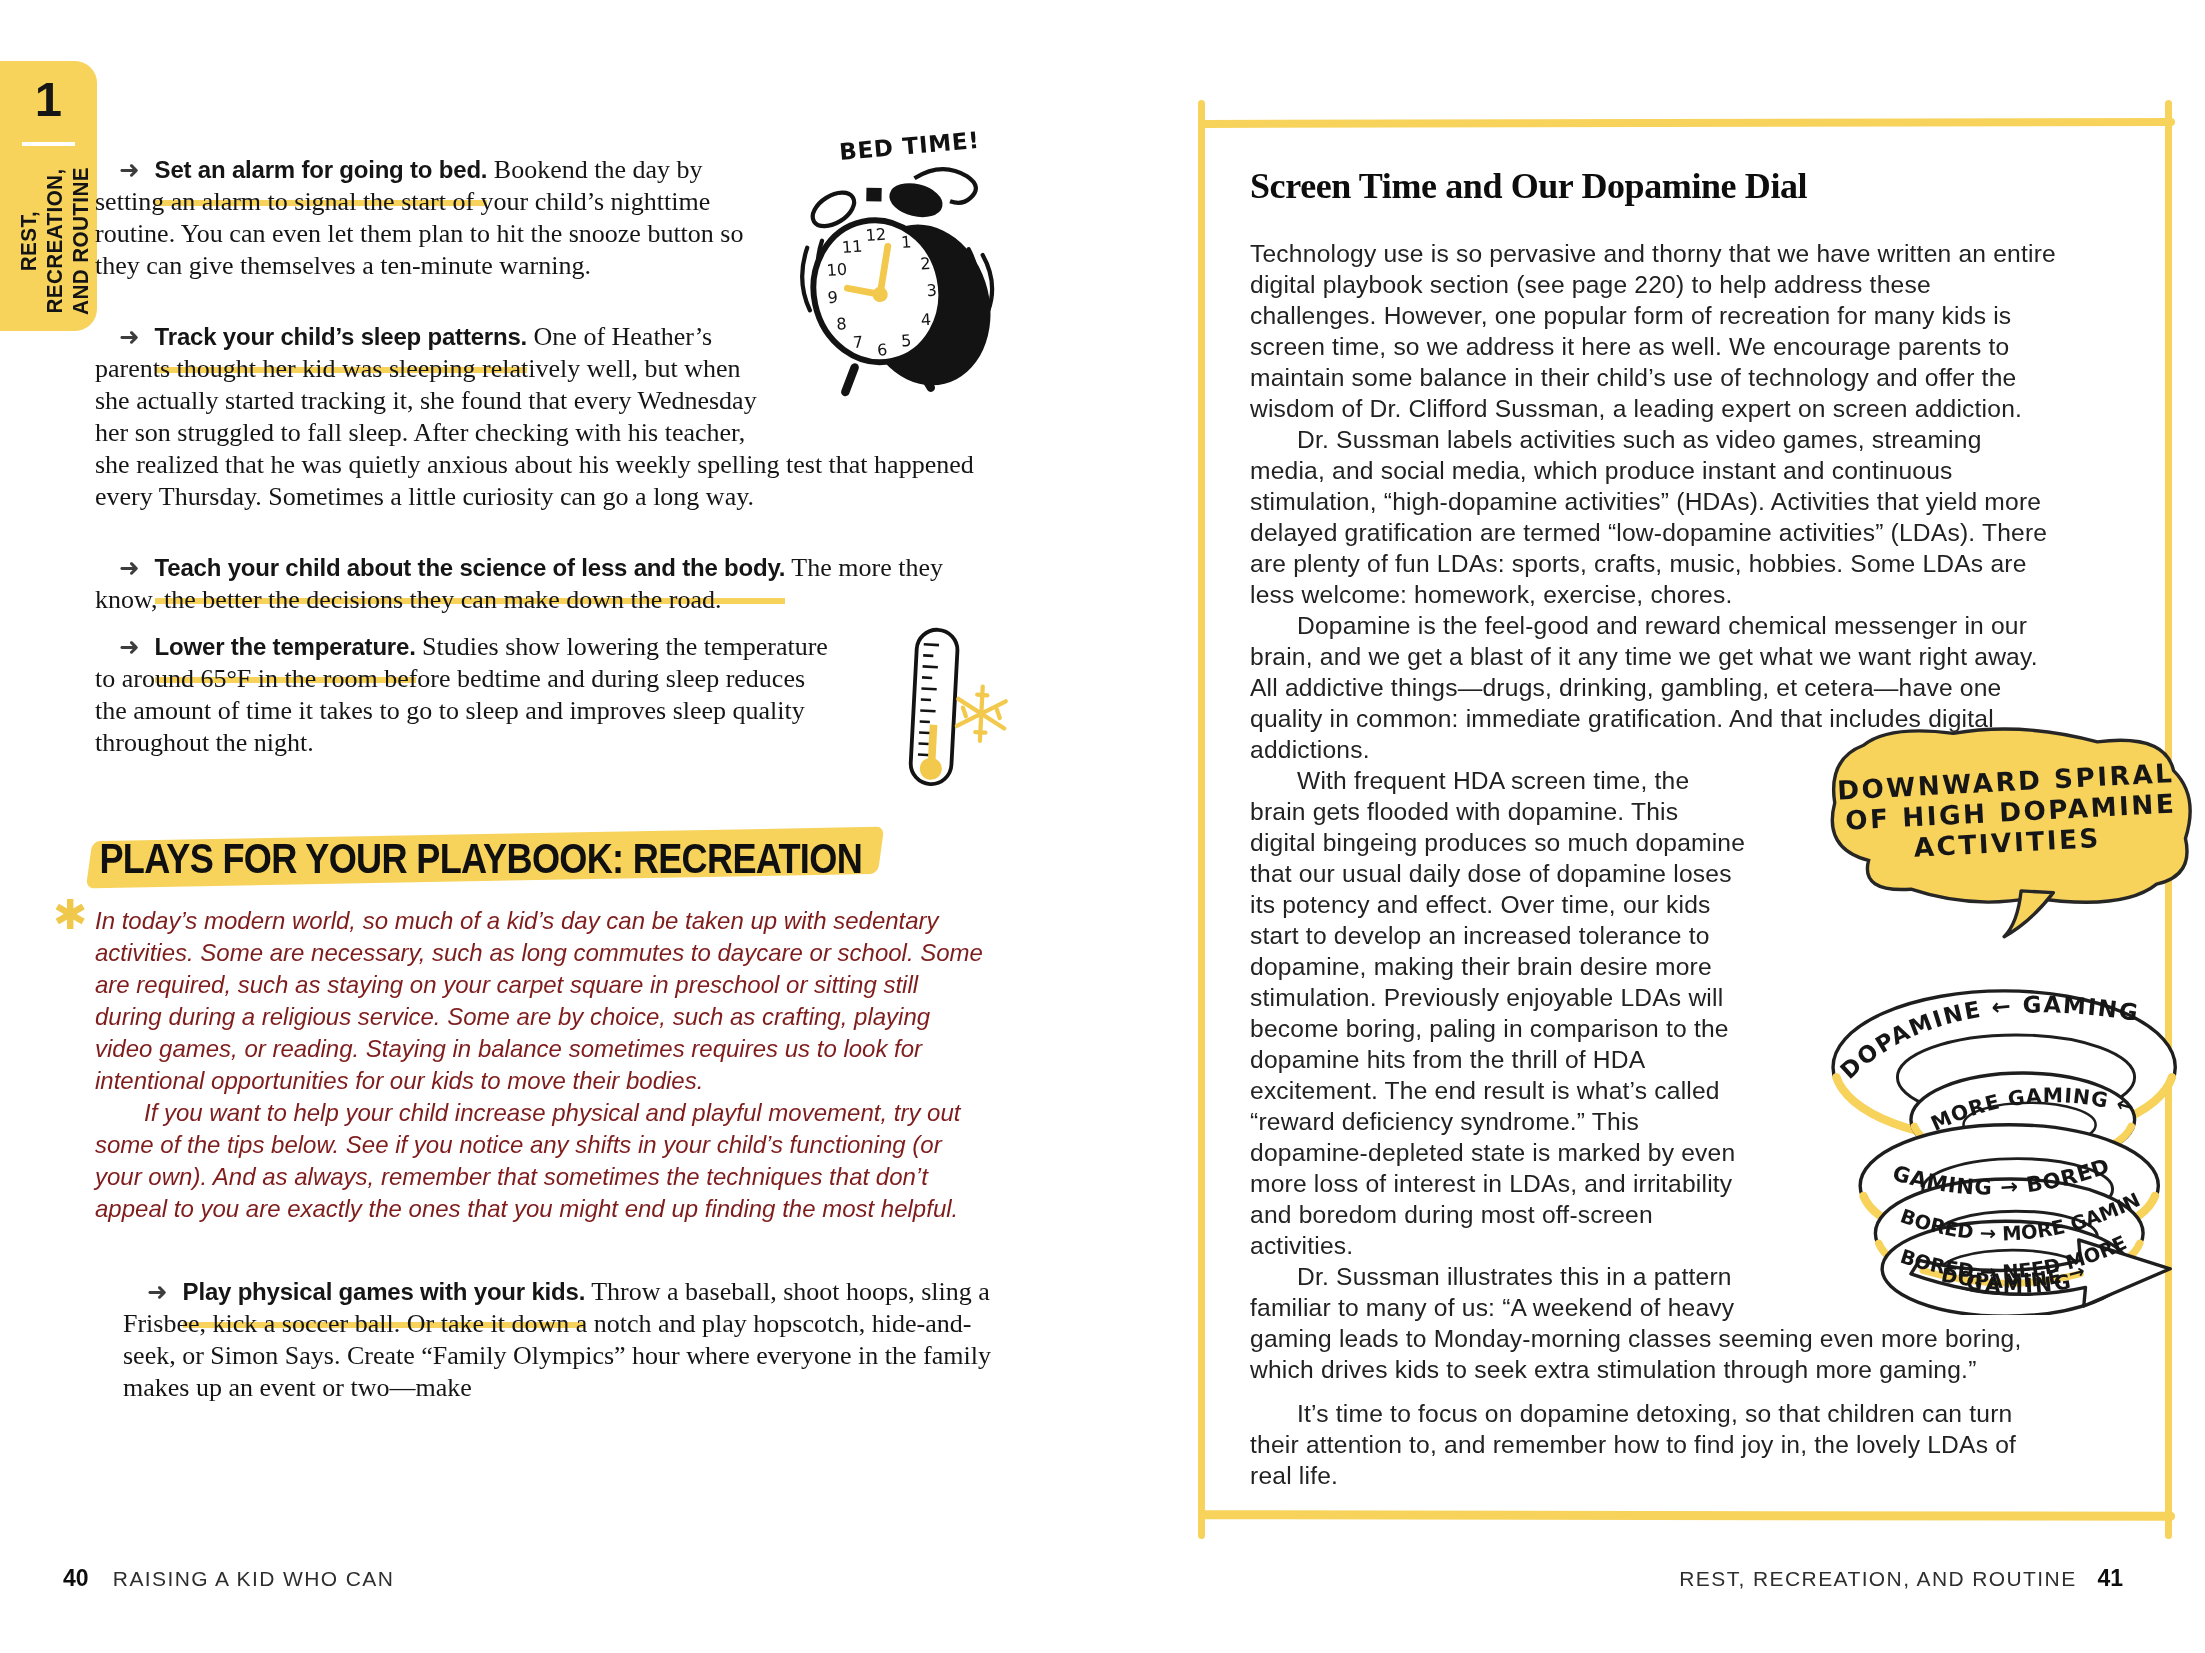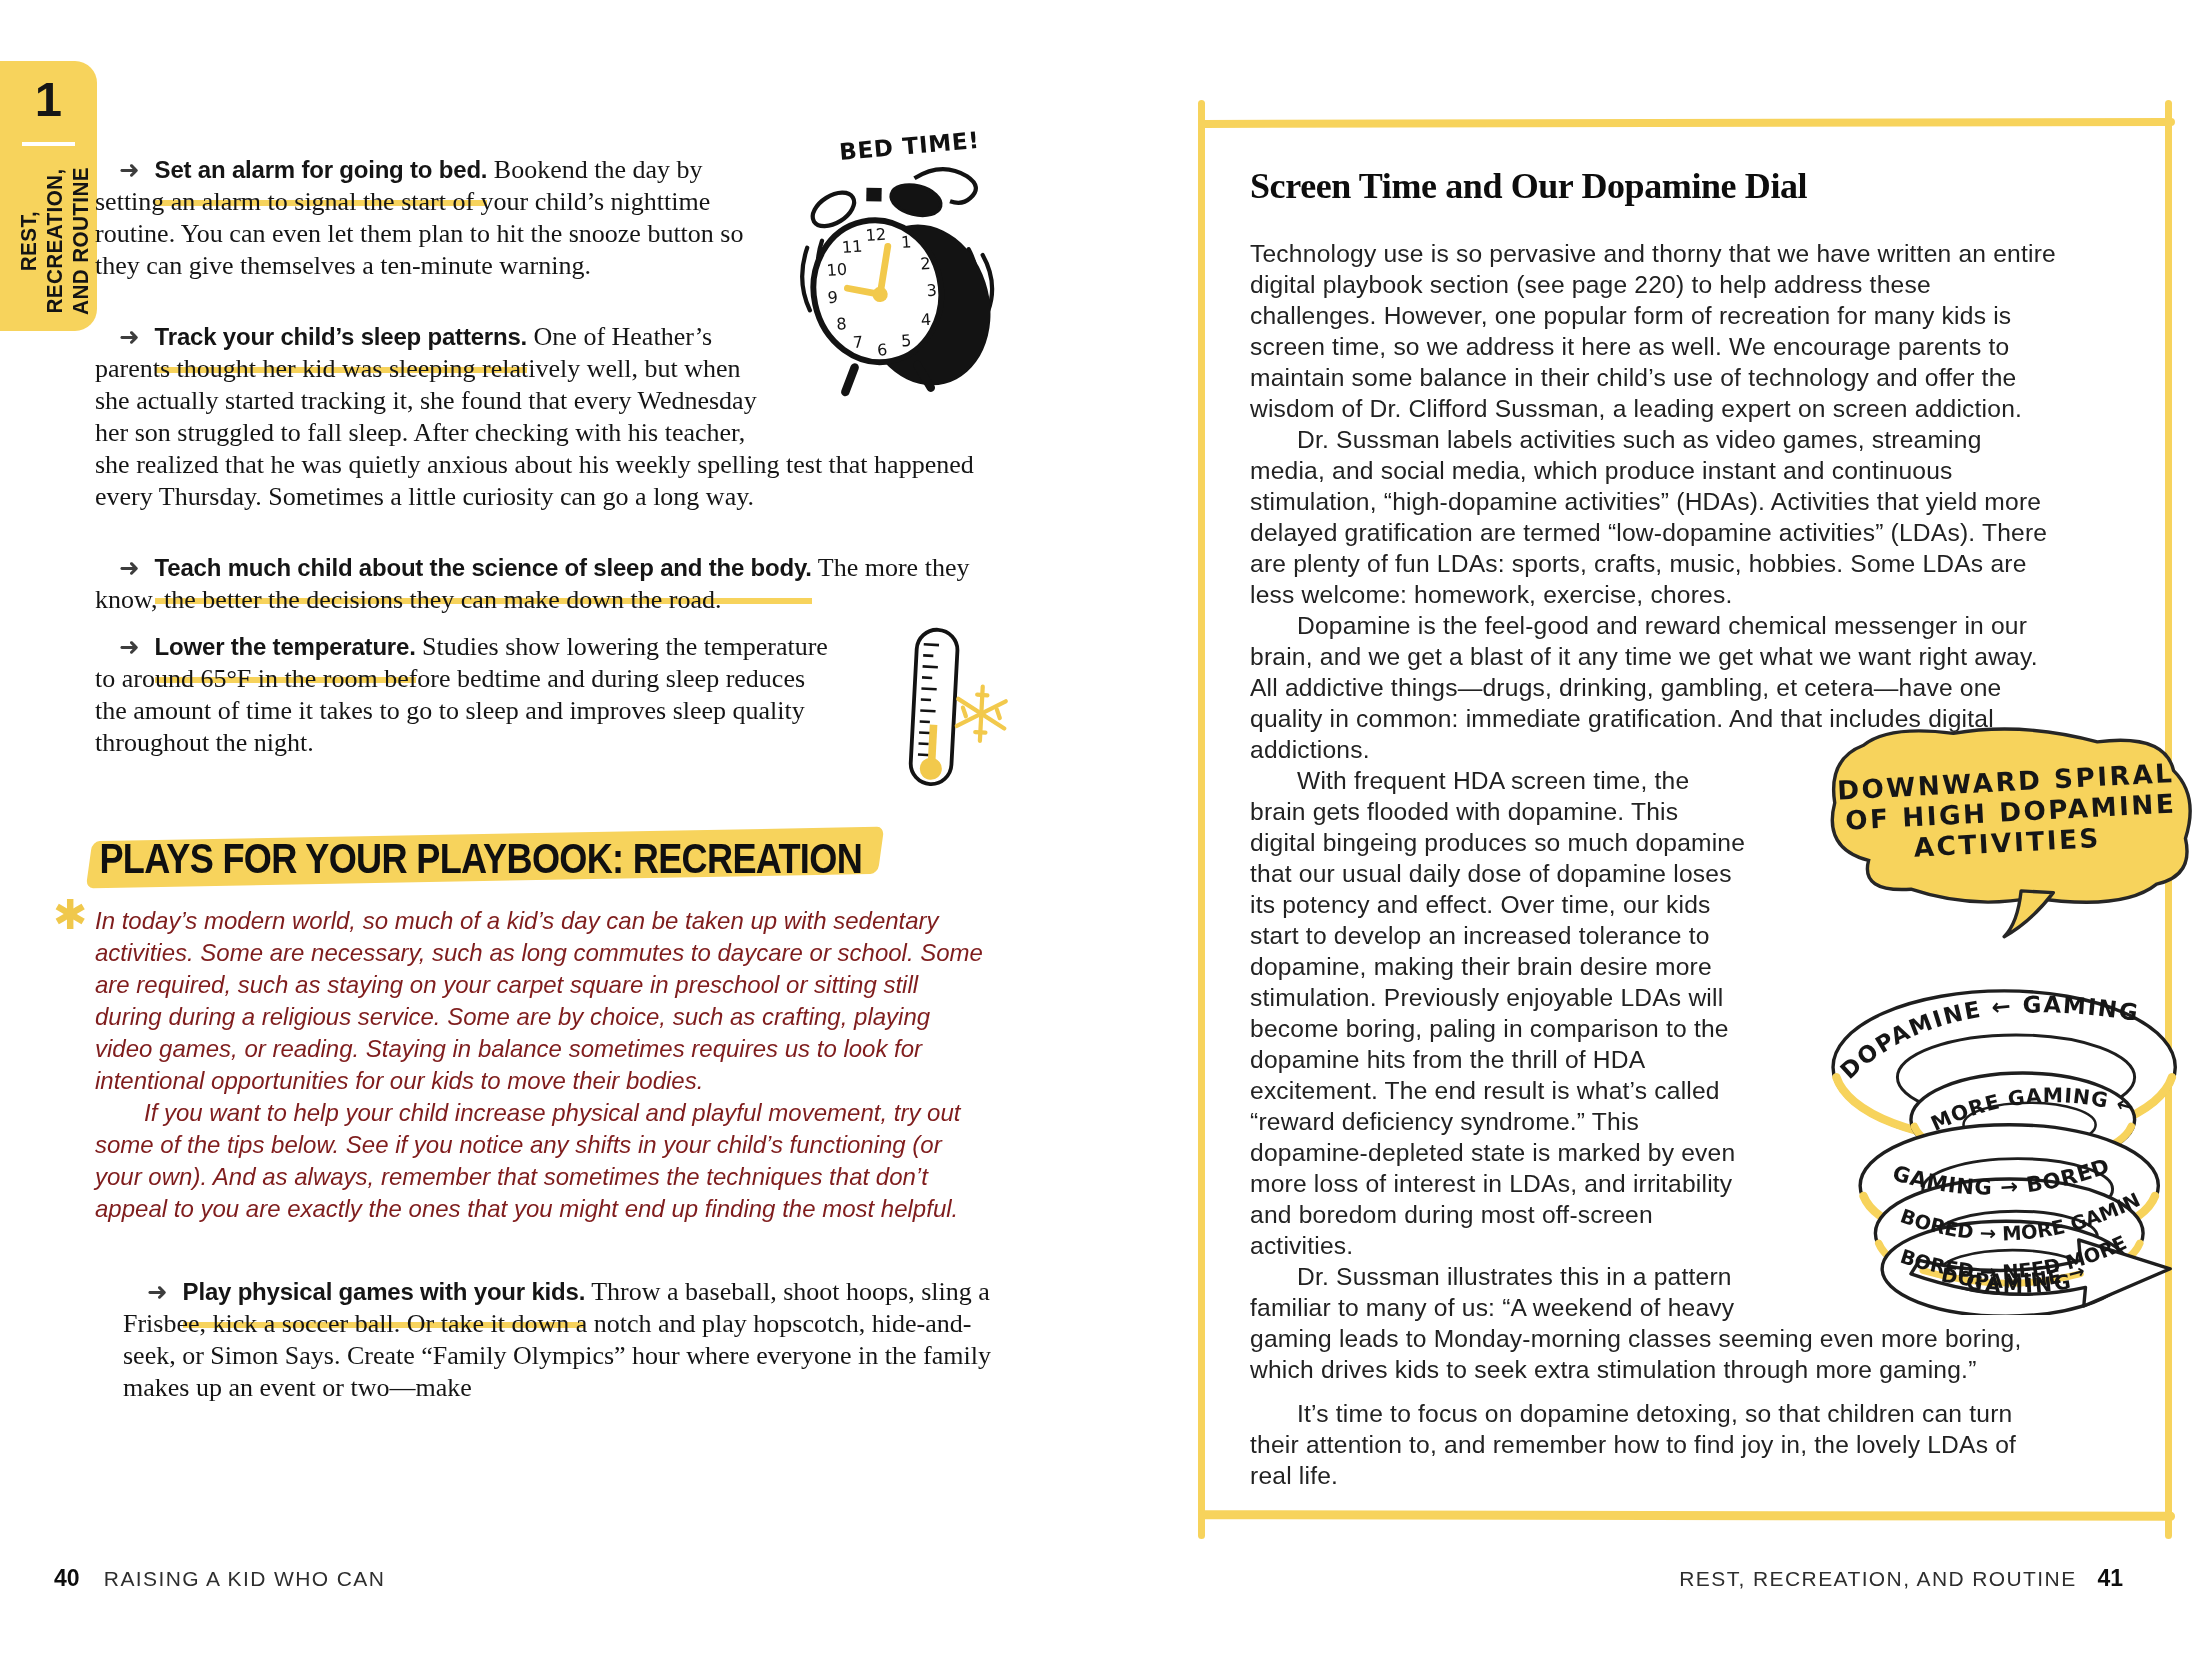--- a/index.html
+++ b/index.html
@@ -57,21 +57,21 @@
   .right-content h1{ font:700 36px/41px "Liberation Serif",serif; letter-spacing:-0.4px; color:#0d0d0d; margin:0 0 30.5px 0; }
   .right-content p{ font:24.6px/31px "Liberation Sans",sans-serif; color:#222222; letter-spacing:0.2px; margin:0; }
   .right-content p.ind{ text-indent:47px; }
   .spiral-fig{ float:right; width:388px; height:594px; margin:-44px -95px 0 13.6px; }
   p.clear{ clear:right; margin-top:13.6px !important; }
 
   
   .footer{ position:absolute; top:1565px; font-family:"Liberation Sans",sans-serif;
            font-size:21px; letter-spacing:1.4px; color:#2e2e2e; }
   .footer .pageno{ font-weight:800; font-size:23px; letter-spacing:0; color:#0d0d0d; }
-  .footer-left{ left:54px; }
+  .footer-left{ left:63px; }
   .footer-left .book{ margin-left:17px; }
   .footer-right{ left:1265px; width:858px; text-align:right; }
   .footer-right .pageno{ margin-left:13.6px; }
 
   svg .hand{ stroke:#F2C94C; stroke-width:8; stroke-linecap:round; }
   svg text.htext{ font-family:"DejaVu Sans",sans-serif; font-weight:700; fill:#161616; }
 </style>
 </head>
 <body>
 
@@ -131,21 +131,21 @@
     </p>
 
     <p class="bullet">
       <span class="arrow">➜</span>
       <span class="lead">Track your child’s sleep patterns.</span>
       <span>One of Heather’s parents thought her kid was sleeping relatively well, but when she actually started tracking it, she found that every Wednesday her son struggled to fall sleep. After checking with his teacher, she realized that he was quietly anxious about his weekly spelling test that happened every Thursday. Sometimes a little curiosity can go a long way.</span>
     </p>
 
     <p class="bullet mb-sm">
       <span class="arrow">➜</span>
-      <span class="lead">Teach much child about the science of sleep and the body.</span>
+      <span class="lead">Teach your child about the science of less and the body.</span>
       <span>The more they know, the better the decisions they can make down the road.</span>
     </p>
 
     <p class="bullet mb-0">
       <span class="thermo-fig">
         <svg width="129" height="180" viewBox="0 0 152 212">
           <g transform="rotate(3 70 100)">
             <rect x="36" y="6" width="48" height="182" rx="24" fill="#ffffff" stroke="#131313" stroke-width="4.5"></rect>
             <g stroke="#131313" stroke-width="3">
               <line x1="44" y1="24" x2="62" y2="24"></line>

